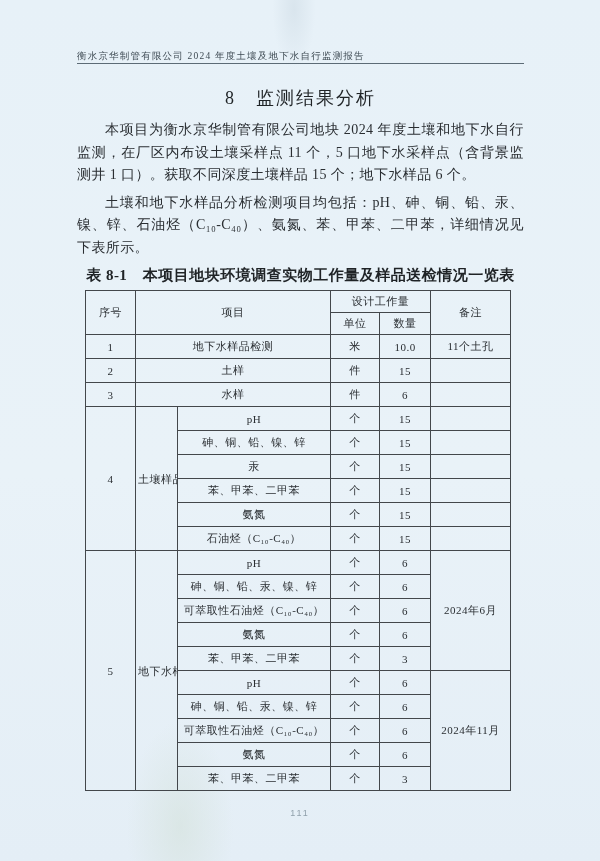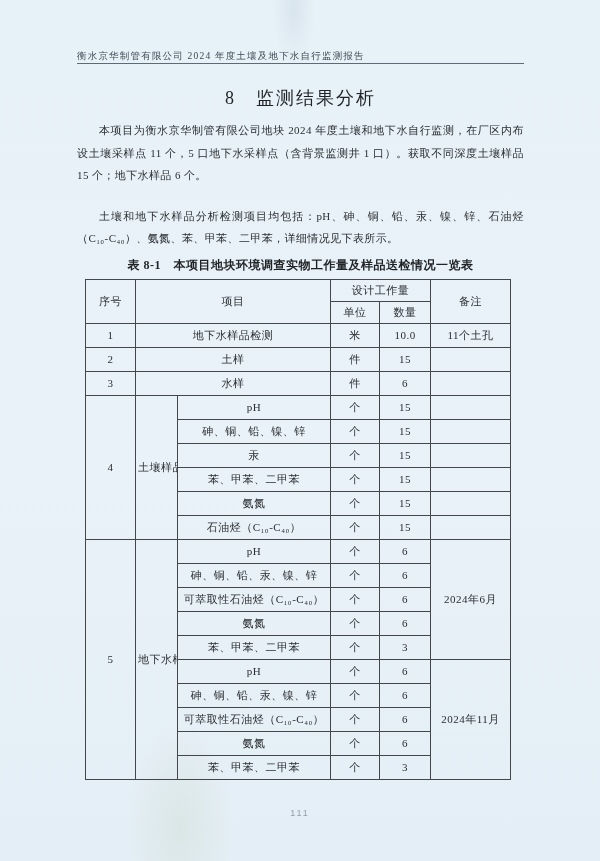--- a/index.html
+++ b/index.html
@@ -38,32 +38,32 @@
   }
   .section-title{
     margin-top:20px;
     font-size:14px;
     font-weight:bold;
     letter-spacing:1px;
     color:#1f2326;
   }
   .para{
     margin-top:9px;
-    font-size:11px;
+    font-size:14px;
     line-height:22.5px;
     text-align:justify;
     text-indent:2em;
     letter-spacing:.4px;
     color:#2a2e32;
   }
-  .para + .para{margin-top:18px;}
+  .para + .para{margin-top:5px;}
   .table-caption{
     margin-top:7px;
     text-align:center;
-    font-size:12px;
+    font-size:15px;
     font-weight:bold;
     letter-spacing:.5px;
     color:#1f2326;
   }
   table.report{
     margin-top:5px;
     margin-left:8px;
     border-collapse:collapse;
     table-layout:fixed;
     width:425px;

